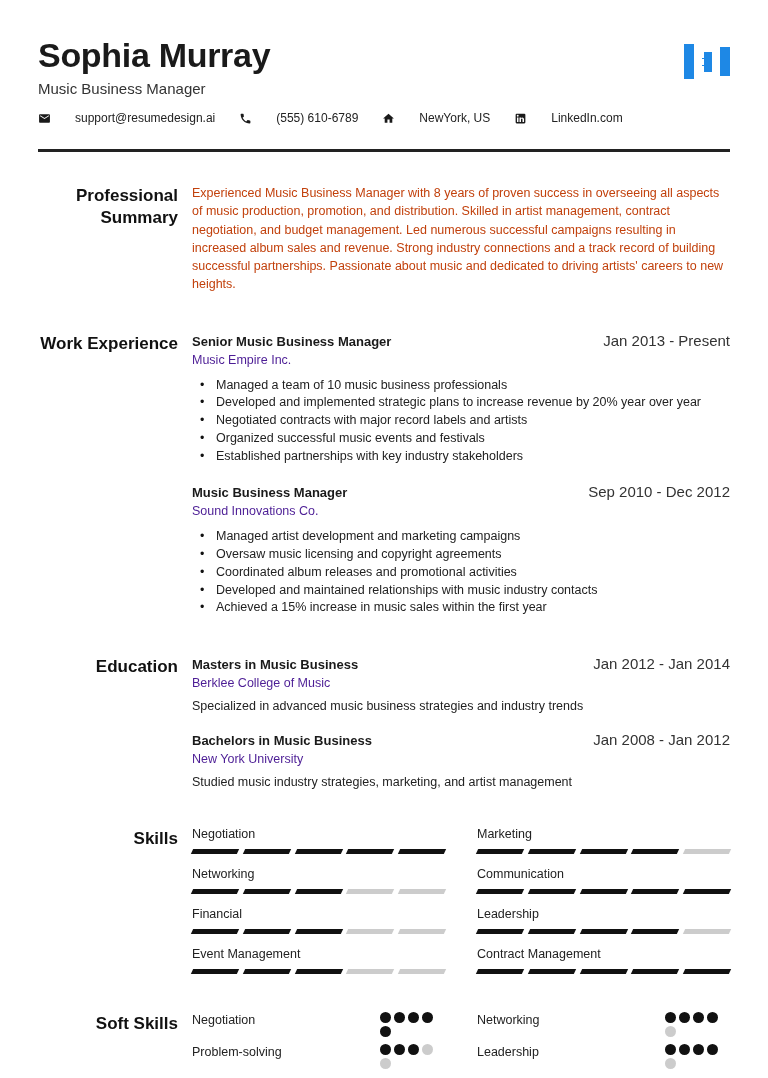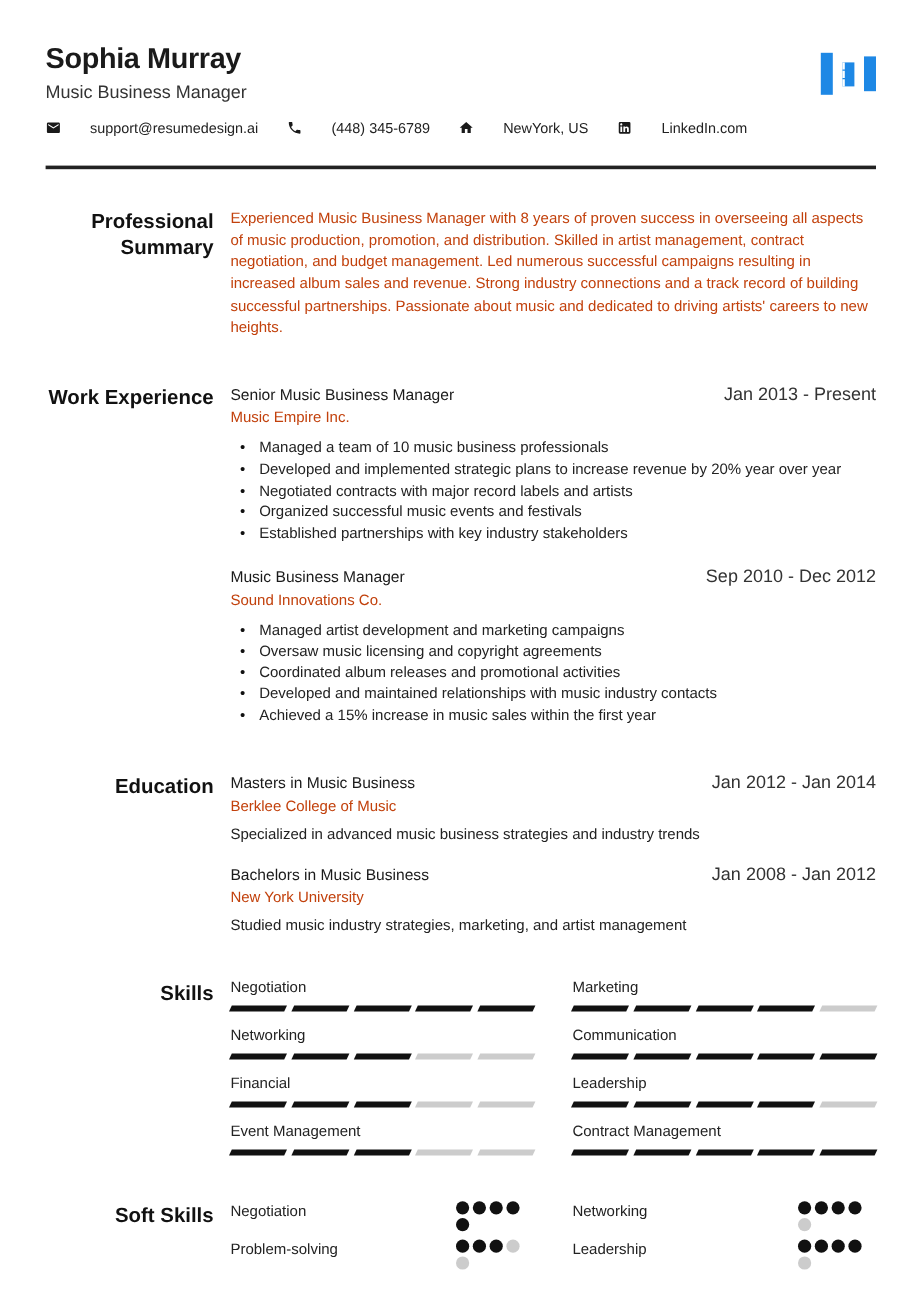--- a/index.html
+++ b/index.html
@@ -5,43 +5,43 @@
   * { margin:0; padding:0; box-sizing:border-box; }
   html,body { background:#ffffff; }
   body {
     width:768px; min-height:1078px; margin:0 auto;
     font-family:"Liberation Sans","DejaVu Sans",sans-serif;
     color:#222; position:relative;
     padding:36px 38px 30px 38px;
   }
   
   .header { position:relative; }
-  .name { font-size:24px; font-weight:bold; color:#1a1a1a; letter-spacing:-0.3px; line-height:1.15; }
+  .name { font-size:34px; font-weight:bold; color:#1a1a1a; letter-spacing:-0.3px; line-height:1.15; }
   .job-title { font-size:15px; color:#333; margin-top:5px; }
   .contact-row { display:flex; align-items:center; gap:24px; margin-top:14px; font-size:12px; color:#222; }
   .contact-item { display:flex; align-items:center; gap:24px; }
   .contact-item svg { width:13px; height:13px; fill:#1a1a1a; flex:0 0 auto; }
   .logo { position:absolute; top:8px; right:0; display:flex; align-items:flex-start; gap:8px; height:36px; }
   .logo .bar { width:10px; background:var(--logo-blue,#1E88E5); }
   .logo .bar1 { height:35px; margin-top:0; }
   .logo .bar2 { height:20px; margin-top:8px; border-left:2px dashed #ffffff; }
   .logo .bar3 { height:29px; margin-top:3px; }
   .divider { height:3px; background:#222; margin-top:24px; }
   
   .sections { margin-top:32px; }
   .section { display:grid; grid-template-columns:140px 1fr; column-gap:14px; margin-bottom:38px; }
   .section-label { text-align:right; font-size:17px; font-weight:bold; color:#111; line-height:1.3; padding-top:1px; }
   .section-body { font-size:12.5px; }
   .summary-text { line-height:1.46; color:#c2410c; }
   
   .entry + .entry { margin-top:18px; }
   .entry-head { display:flex; justify-content:space-between; align-items:baseline; }
-  .entry-title { font-size:13px; font-weight:normal; color:#1a1a1a; }
+  .entry-title { font-size:13px; font-weight:bold; color:#1a1a1a; }
   .entry-date { font-size:15px; color:#333; white-space:nowrap; margin-left:12px; }
-  .entry-sub { font-size:12.5px; color:#c2410c; margin-top:4px; }
+  .entry-sub { font-size:12.5px; color:#4c1d95; margin-top:4px; }
   .entry-desc { font-size:12.5px; color:#222; margin-top:9px; }
   ul.bullets { list-style:none; margin-top:10px; }
   ul.bullets li { position:relative; padding-left:24px; line-height:1.42; color:#222; }
   ul.bullets li::before { content:"•"; position:absolute; left:8px; top:0; color:#111; }
   
   .two-col { display:grid; grid-template-columns:1fr 1fr; column-gap:32px; }
   .skill-item { margin-bottom:13px; }
   .skill-item:last-child { margin-bottom:0; }
   .skill-name { font-size:12.5px; color:#222; margin-bottom:8px; }
   .bar-meter { display:flex; gap:6px; height:5px; }
@@ -71,21 +71,21 @@
     <div class="contact-item">
       <svg viewBox="0 0 24 24">
           <path d="M20 4H4c-1.1 0-2 .9-2 2v12c0 1.1.9 2 2 2h16c1.1 0 2-.9 2-2V6c0-1.1-.9-2-2-2zm0 4l-8 5-8-5V6l8 5 8-5v2z"></path>
         </svg>
       <span>support@resumedesign.ai</span>
     </div>
     <div class="contact-item">
       <svg viewBox="0 0 24 24">
           <path d="M6.62 10.79c1.44 2.83 3.76 5.15 6.59 6.59l2.2-2.2c.27-.27.67-.36 1.02-.24 1.12.37 2.33.57 3.57.57.55 0 1 .45 1 1V20c0 .55-.45 1-1 1-9.39 0-17-7.61-17-17 0-.55.45-1 1-1h3.5c.55 0 1 .45 1 1 0 1.25.2 2.45.57 3.57.11.35.03.74-.25 1.02l-2.2 2.2z"></path>
         </svg>
-      <span>(448) 345-6789</span>
+      <span>(555) 610-6789</span>
     </div>
     <div class="contact-item">
       <svg viewBox="0 0 24 24">
           <path d="M10 20v-6h4v6h5v-8h3L12 3 2 12h3v8z"></path>
         </svg>
       <span>NewYork, US</span>
     </div>
     <div class="contact-item">
       <svg viewBox="0 0 24 24">
           <path d="M19 3a2 2 0 0 1 2 2v14a2 2 0 0 1-2 2H5a2 2 0 0 1-2-2V5a2 2 0 0 1 2-2h14m-.5 15.5v-5.3a3.26 3.26 0 0 0-3.26-3.26c-.85 0-1.84.52-2.32 1.3v-1.11h-2.79v8.37h2.79v-4.93c0-.77.62-1.4 1.39-1.4a1.4 1.4 0 0 1 1.4 1.4v4.93h2.79M6.88 8.56a1.68 1.68 0 0 0 1.68-1.68c0-.93-.75-1.69-1.68-1.69a1.69 1.69 0 0 0-1.69 1.69c0 .93.76 1.68 1.69 1.68m1.39 9.94v-8.37H5.5v8.37h2.77z"></path>

